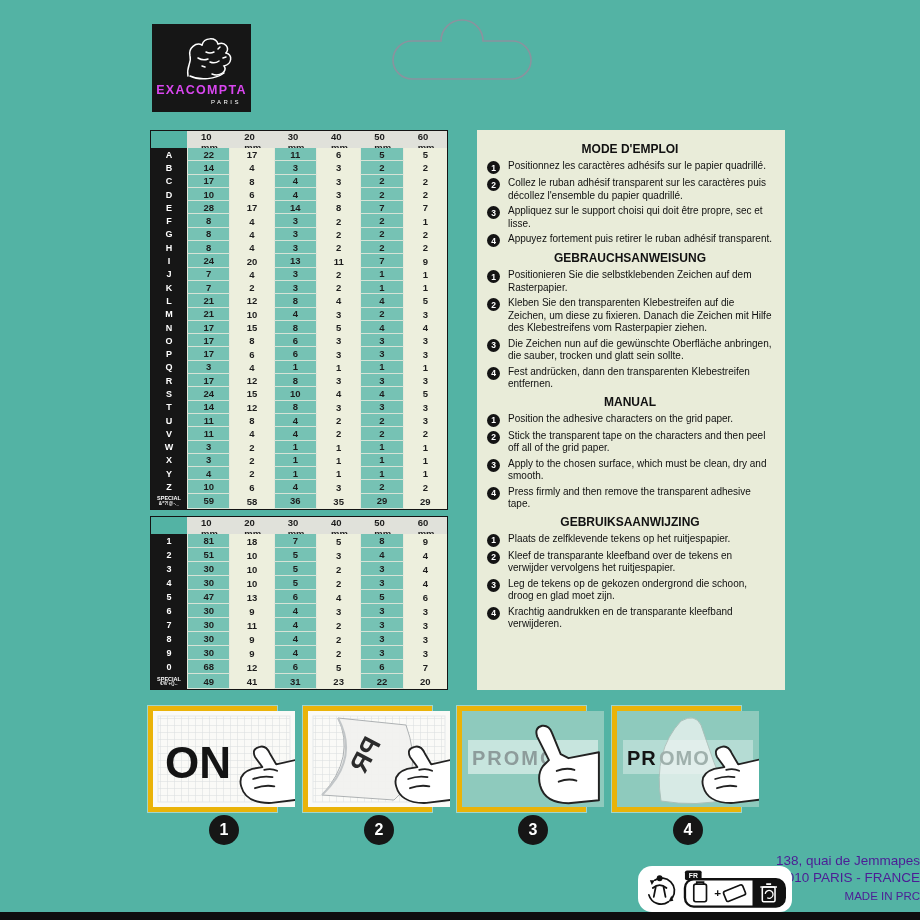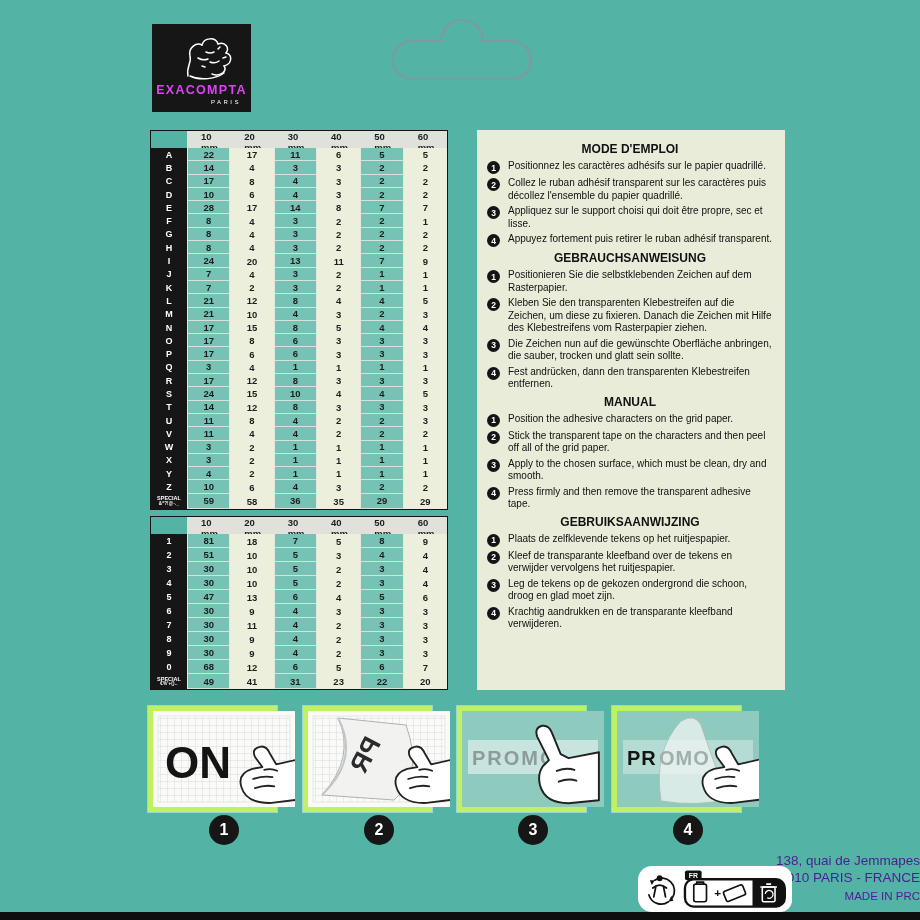--- a/index.html
+++ b/index.html
@@ -36,21 +36,21 @@
   .td.cream{background:#edefdd;}
   
   .instructions{position:absolute;left:463px;top:130px;width:308px;height:560px;background:#e9ecd9;
                 box-sizing:border-box;padding:8px 12px 6px 10px;overflow:hidden;margin-left:14px;}
   .sec-title{text-align:center;font-weight:bold;font-size:12px;color:#111;margin:4px 0 4px;}
   .step{display:flex;gap:8px;margin-bottom:3px;align-items:flex-start;}
   .badge{flex:0 0 13px;width:13px;height:13px;border-radius:50%;background:#141414;color:#fff;
          font-size:8.5px;font-weight:bold;display:flex;align-items:center;justify-content:center;margin-top:1px;}
   .step-text{font-size:10px;line-height:1.25;color:#101010;}
   
-  .panel{position:absolute;top:706px;width:129px;height:106px;background:#bef264;padding:5px;box-sizing:border-box;
+  .panel{position:absolute;top:706px;width:129px;height:106px;background:#eab308;padding:5px;box-sizing:border-box;
          box-shadow:0 0 0 1px rgba(255,255,255,.45);}
   .panel svg{display:block;}
   .step-circle{position:absolute;top:815px;width:30px;height:30px;border-radius:50%;background:#161616;color:#fff;
                display:flex;align-items:center;justify-content:center;font-size:16px;font-weight:bold;}
   
   .footer{position:absolute;left:10px;right:0;top:852px;text-align:right;color:#4c1d95;font-size:13.5px;line-height:1.28;}
   .footer .made{font-size:11.5px;margin-top:2px;}
   
   .recycle{position:absolute;left:638px;top:866px;width:154px;height:46px;background:#fff;
            border-radius:14px 12px 12px 14px;display:flex;align-items:center;gap:5px;padding:3px 5px;box-sizing:border-box;}

